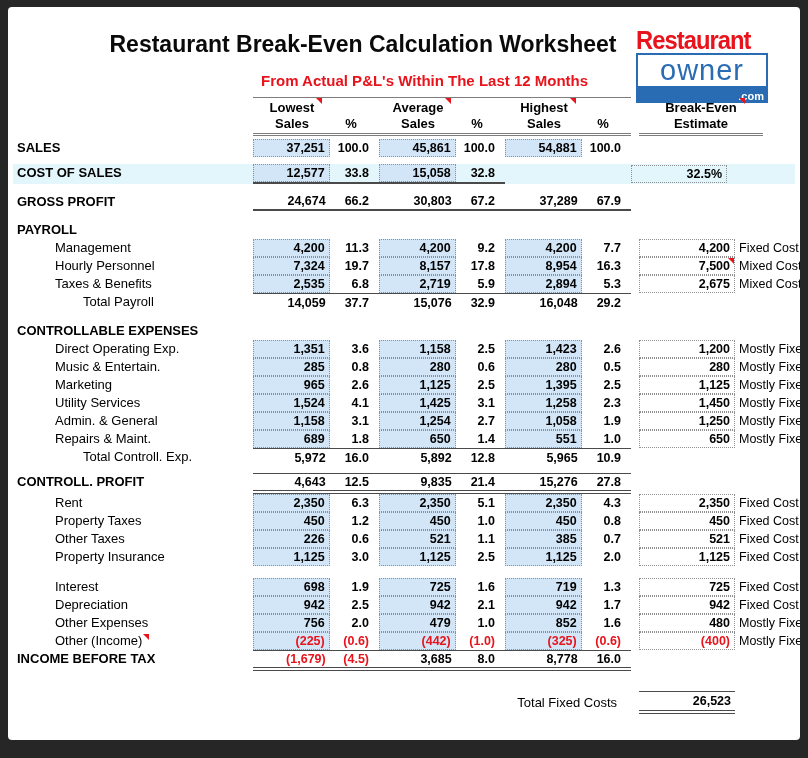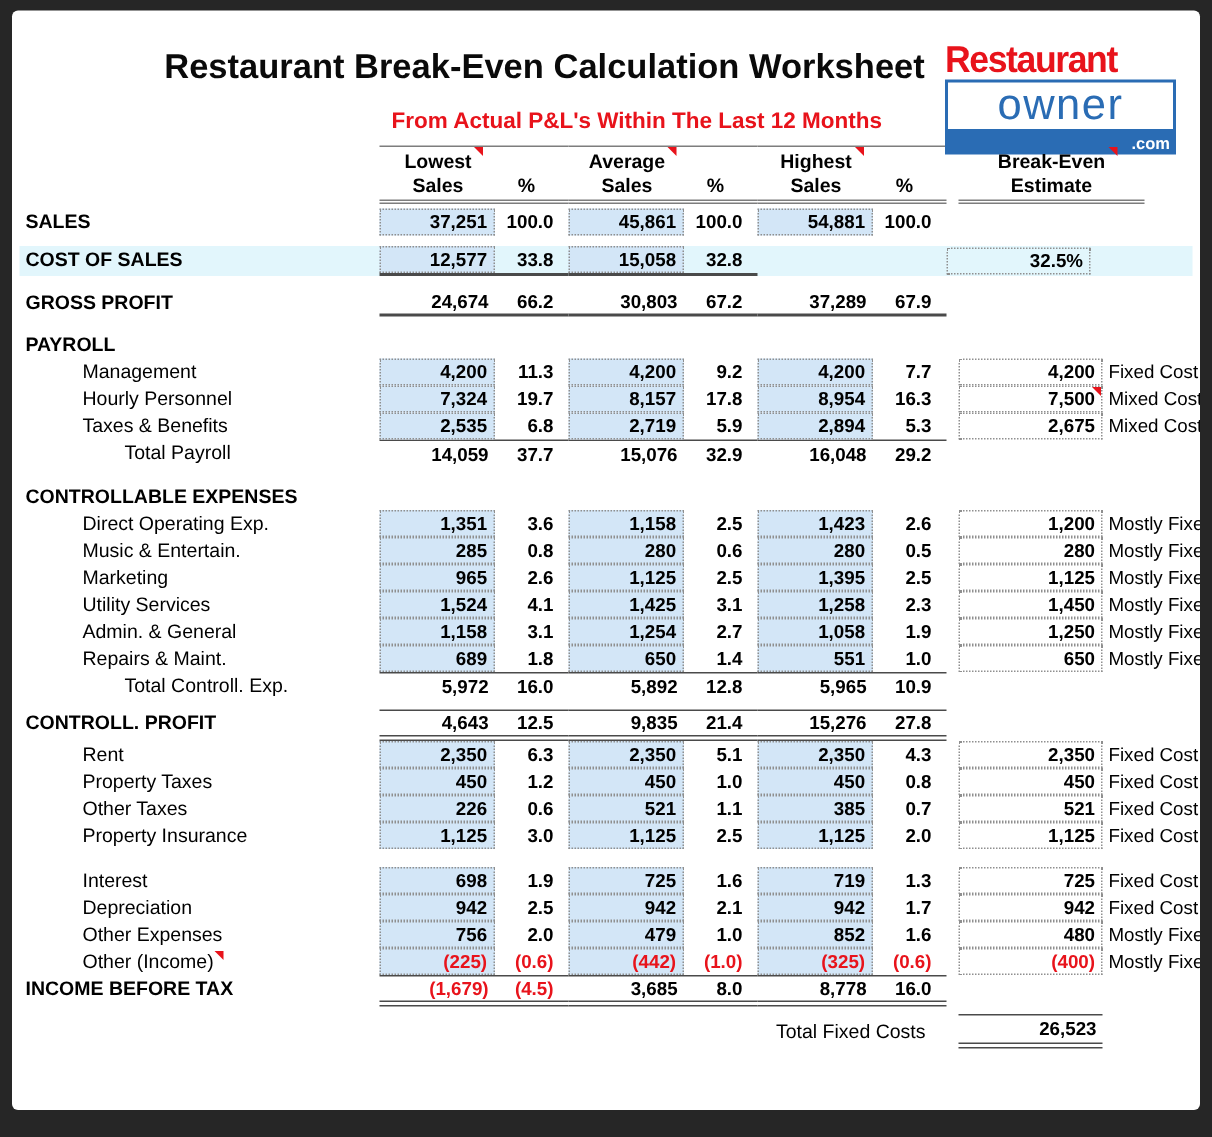--- a/index.html
+++ b/index.html
@@ -14,21 +14,21 @@
     background:#ffffff;width:100%;height:100%;
     border-radius:4px;
     box-sizing:border-box;
     padding:8px 5px 17px 5px;
     position:relative;overflow:hidden;
   }
   .title{
     margin:16px 0 0 58px;width:584px;text-align:center;
     font-size:23px;font-weight:bold;color:#0a0a0a;white-space:nowrap;
   }
-  .logo{position:absolute;top:21px;right:16px;width:154px;}
+  .logo{position:absolute;top:21px;right:32px;width:132px;}
   .logo-restaurant{
     color:var(--accent-red);font-weight:bold;font-size:25px;line-height:24px;
     letter-spacing:-1px;transform:scaleX(.95);transform-origin:left center;white-space:nowrap;
   }
   .logo-owner{
     border:2px solid var(--logo-blue);color:var(--logo-blue);
     font-size:29px;line-height:31px;text-align:center;letter-spacing:1px;
     margin-top:1px;background:#fff;
   }
   .logo-com{
@@ -581,20 +581,20 @@
           <div class="pct">8.0</div>
         </div>
         <div class="g topline dline">
           <div class="val">8,778</div>
           <div class="pct">16.0</div>
         </div>
         <div class="gapcol"></div>
         <div class="beval"></div>
         <div class="betype"></div>
       </div>
-      <div class="row" style="margin-top: 5px;">
+      <div class="row" style="margin-top: 20px;">
         <div></div>
         <div class="tfc-label">Total Fixed Costs</div>
         <div class="beval tfc-val">26,523</div>
       </div>
     </div>
 
 </div>
 
 </body></html>

